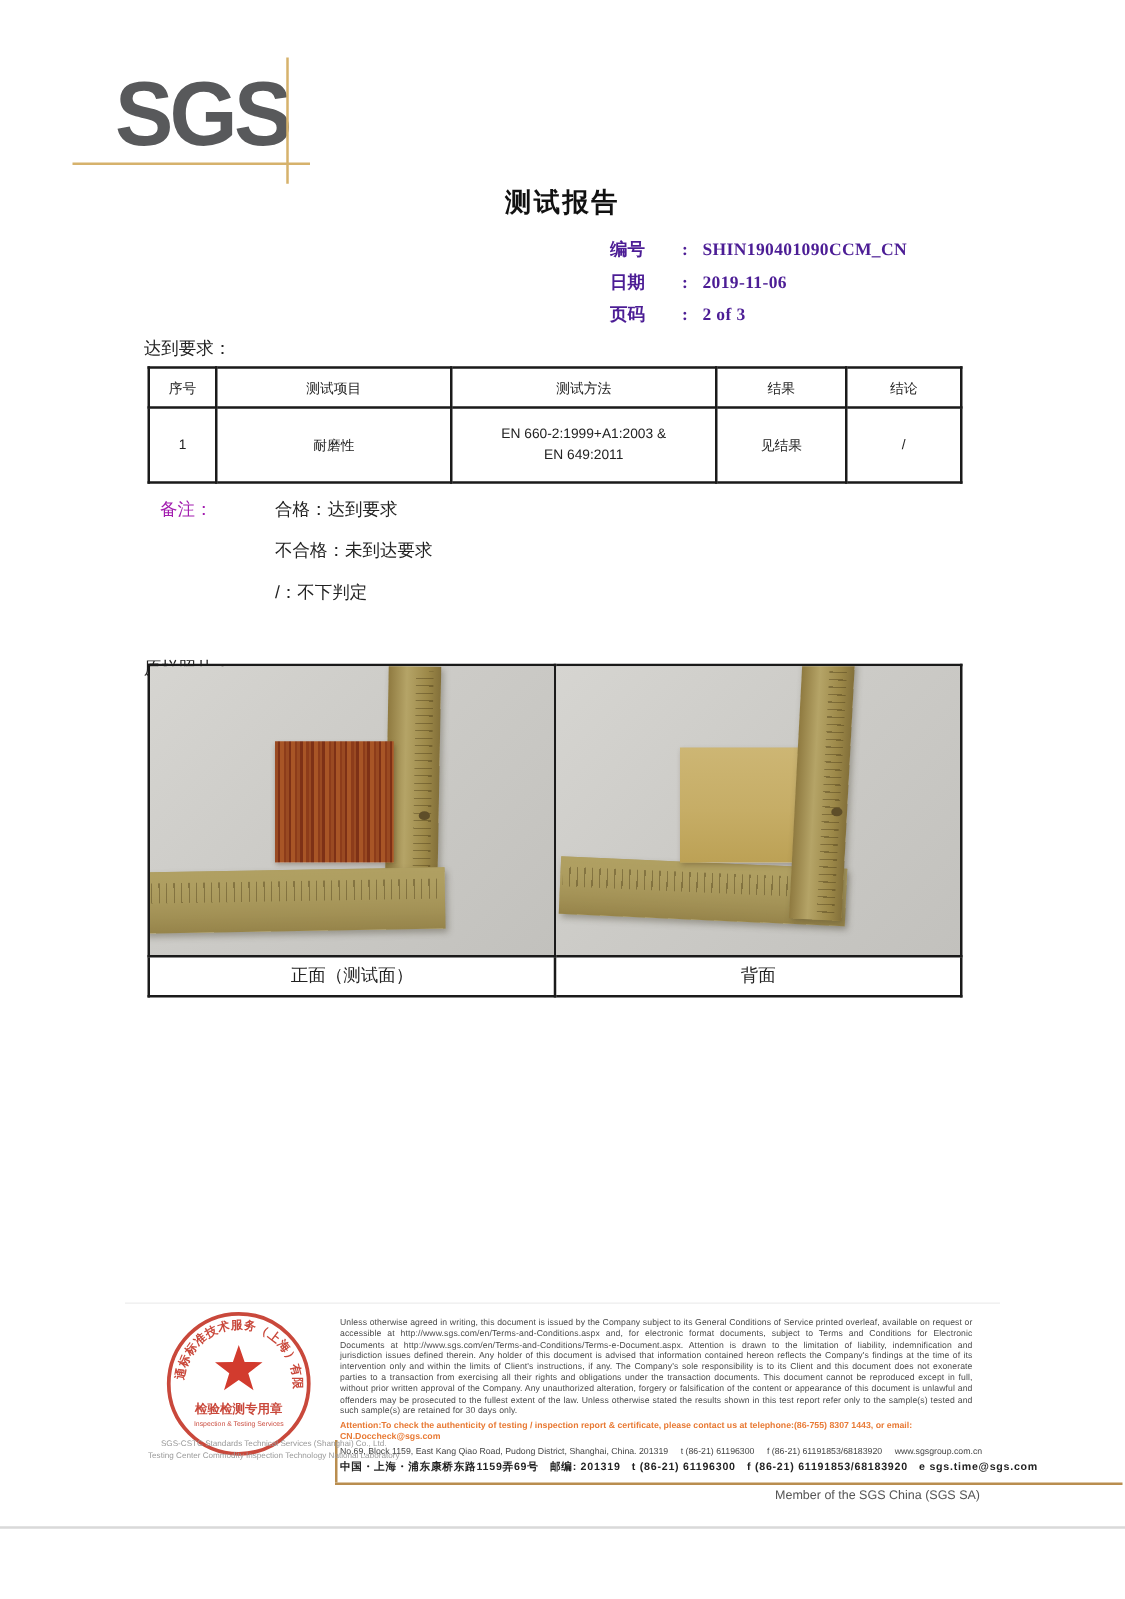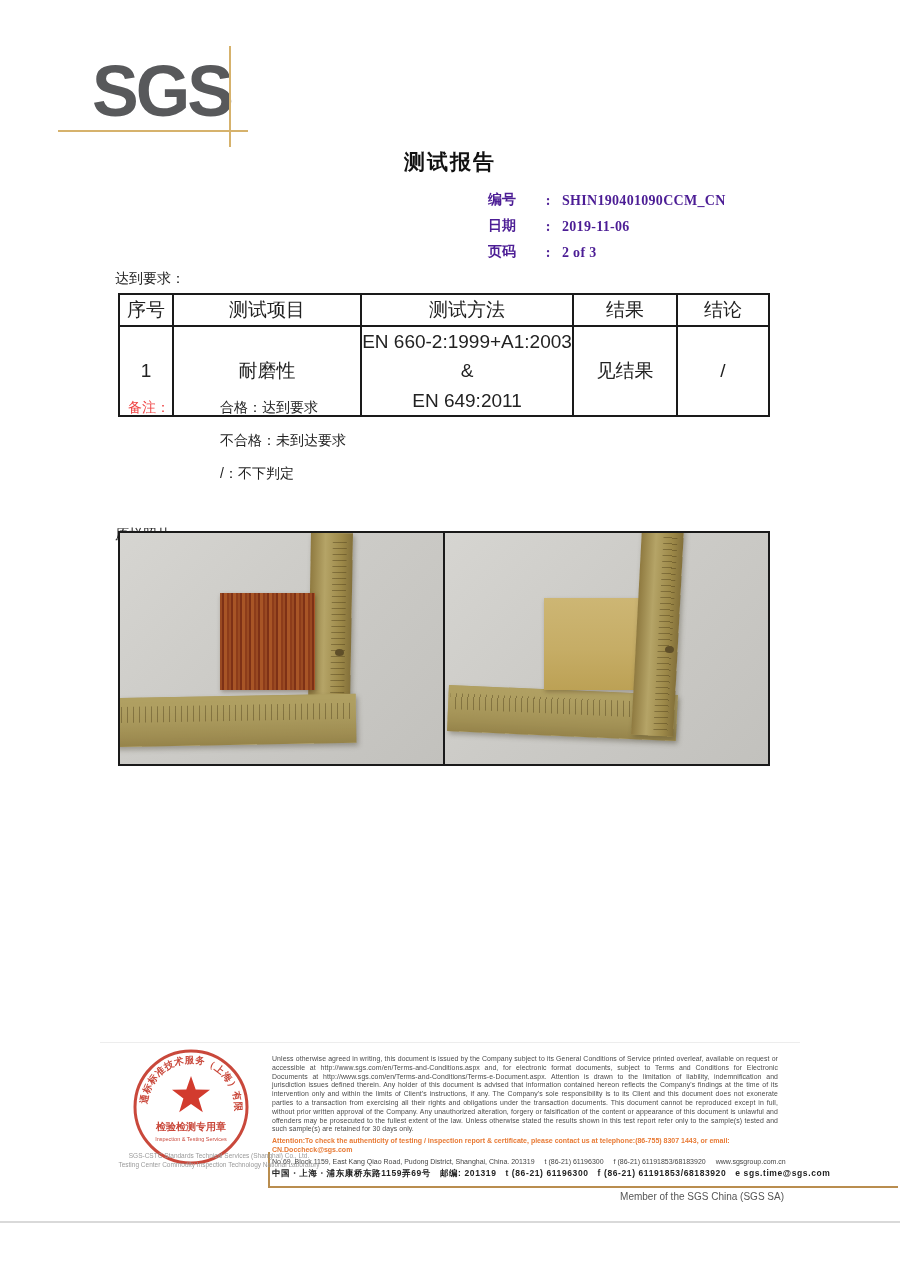--- a/index.html
+++ b/index.html
@@ -24,28 +24,28 @@
   .meta-label { width:46px; }
   .meta-sep { width:28px; text-align:center; }
   .meta-value { letter-spacing:0.3px; }
 
   
   .sum-heading { position:absolute; left:115px; top:270px; font-size:14px; color:#222; }
   .sum-table-wrap { position:absolute; left:118px; top:293px; }
   table.doc { border-collapse:collapse; }
   table.doc th, table.doc td {
     border:2px solid #1a1a1a; text-align:center; vertical-align:middle;
-    font-weight:normal; font-size:19px; color:#222; padding:0;
+    font-weight:normal; font-size:11px; color:#222; padding:0;
   }
   .sum-table th { height:30px; }
   .sum-table td { height:58px; }
   .method-cell { font-size:14px; line-height:1.55; }
 
   
-  .remarks-label { position:absolute; left:128px; top:399px; font-size:14px; color:#ef4444; }
+  .remarks-label { position:absolute; left:128px; top:399px; font-size:14px; color:#a21caf; }
   .remarks-lines { position:absolute; left:220px; top:399px; font-size:14px; color:#222; }
   .remarks-lines div { height:33px; }
 
   
   .photos-heading { position:absolute; left:115px; top:507px; font-size:14px; color:#222;margin-top:19px; }
   .photo-table-wrap { position:absolute; left:118px; top:531px; }
   .photo-table td.photo-cell { width:323px; height:231px; padding:0; }
   .photo-table td.caption-cell { height:30px; font-size:14px; }
 
   .photo { position:relative; width:323px; height:231px; overflow:hidden;
@@ -177,20 +177,24 @@
         </td>
         <td class="photo-cell">
           <div class="photo p2">
             <div class="ruler-v"></div>
             <div class="ruler-h"></div>
             <div class="hole"></div>
             <div class="sample-back"></div>
           </div>
         </td>
       </tr>
+      <tr>
+        <td class="caption-cell">正面（测试面）</td>
+        <td class="caption-cell">背面</td>
+      </tr>
     </tbody>
       </table>
   </div>
 
   <div class="footer-topline"></div>
 
   <svg class="stamp" viewBox="0 0 134 124">
     <circle cx="67" cy="61" r="56" fill="none" stroke="#c5392b" stroke-width="3"></circle>
     <path id="stampArc" d="M 23 61 A 44 44 0 1 1 111 61" fill="none"></path>
     <text font-size="9.5" fill="#c5392b" font-weight="bold" letter-spacing="0.5">

